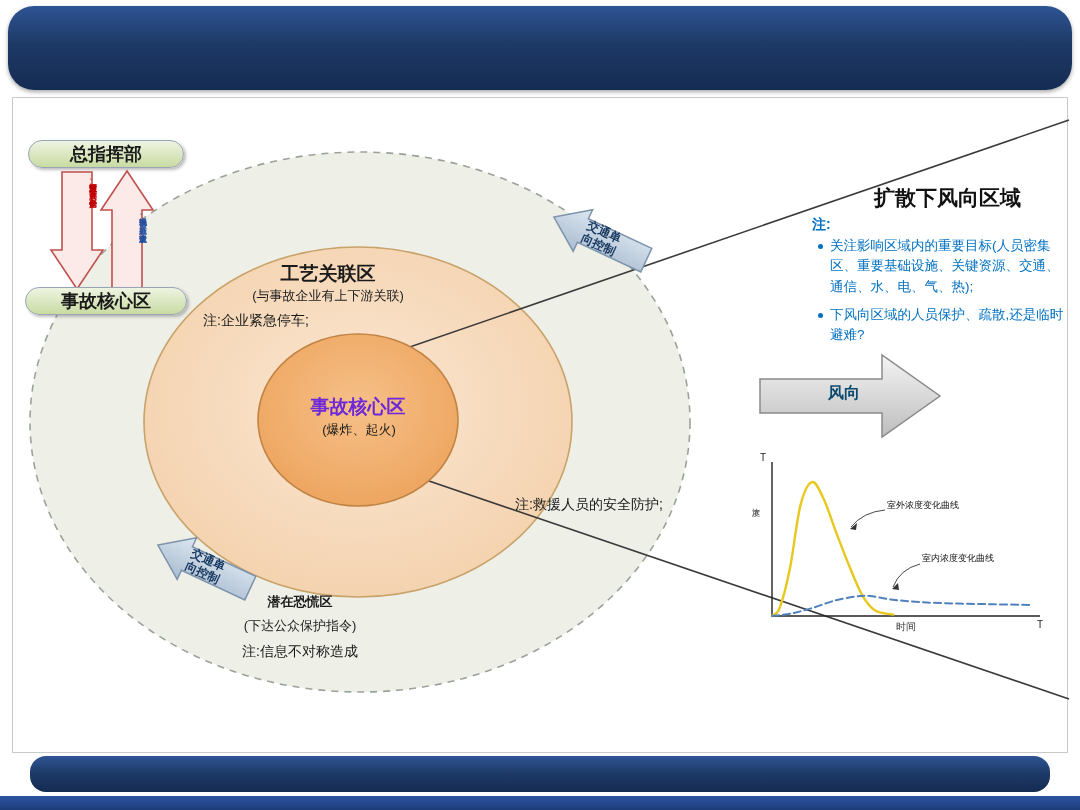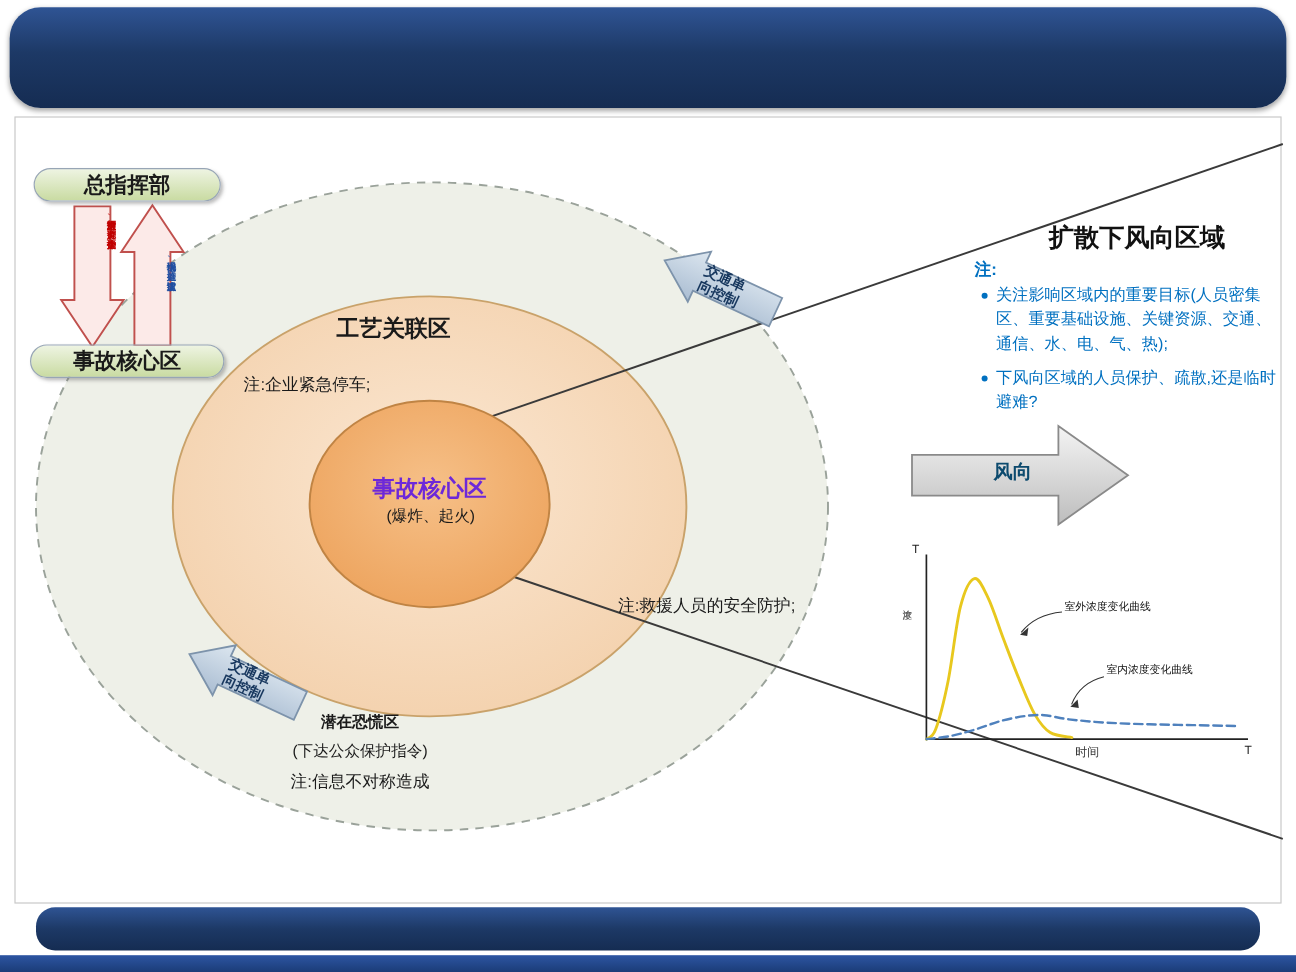--- a/index.html
+++ b/index.html
@@ -108,20 +108,21 @@
     <polygon points="142,141 148,135 149,142" fill="#333"></polygon>
   </svg>
   <div class="ylabel">浓度</div>
 
   <div class="hq-box" style="left:28px;top:140px;width:156px;">总指挥部</div>
   <div class="hq-box" style="left:25px;top:287px;width:162px;">事故核心区</div>
   <div class="vtext red" style="left:57px;top:177px;width:40px;height:104px;">对重大决策进行指挥、调度有关资源、下达公众保护指令</div>
   <div class="vtext blue" style="left:107px;top:212px;width:40px;height:104px;">报告现场情况、处置措施、请求支援建议</div>
 
   <div class="zone-title" style="left:228px;top:261px;width:200px;">工艺关联区</div>
+  <div class="zone-sub" style="left:190px;top:287px;width:276px;">(与事故企业有上下游关联)</div>
   <div class="zone-note" style="left:203px;top:312px;">注:企业紧急停车;</div>
 
   <div class="zone-title core-title" style="left:258px;top:394px;width:200px;">事故核心区</div>
   <div class="zone-sub" style="left:259px;top:421px;width:200px;">(爆炸、起火)</div>
 
   <div class="zone-note" style="left:515px;top:496px;">注:救援人员的安全防护;</div>
 
   <div class="zone-title" style="left:198px;top:593px;width:204px;font-size:13px;">潜在恐慌区</div>
   <div class="zone-sub" style="left:172px;top:617px;width:256px;">(下达公众保护指令)</div>
   <div class="zone-note" style="left:200px;top:643px;width:200px;text-align:center;">注:信息不对称造成</div>

